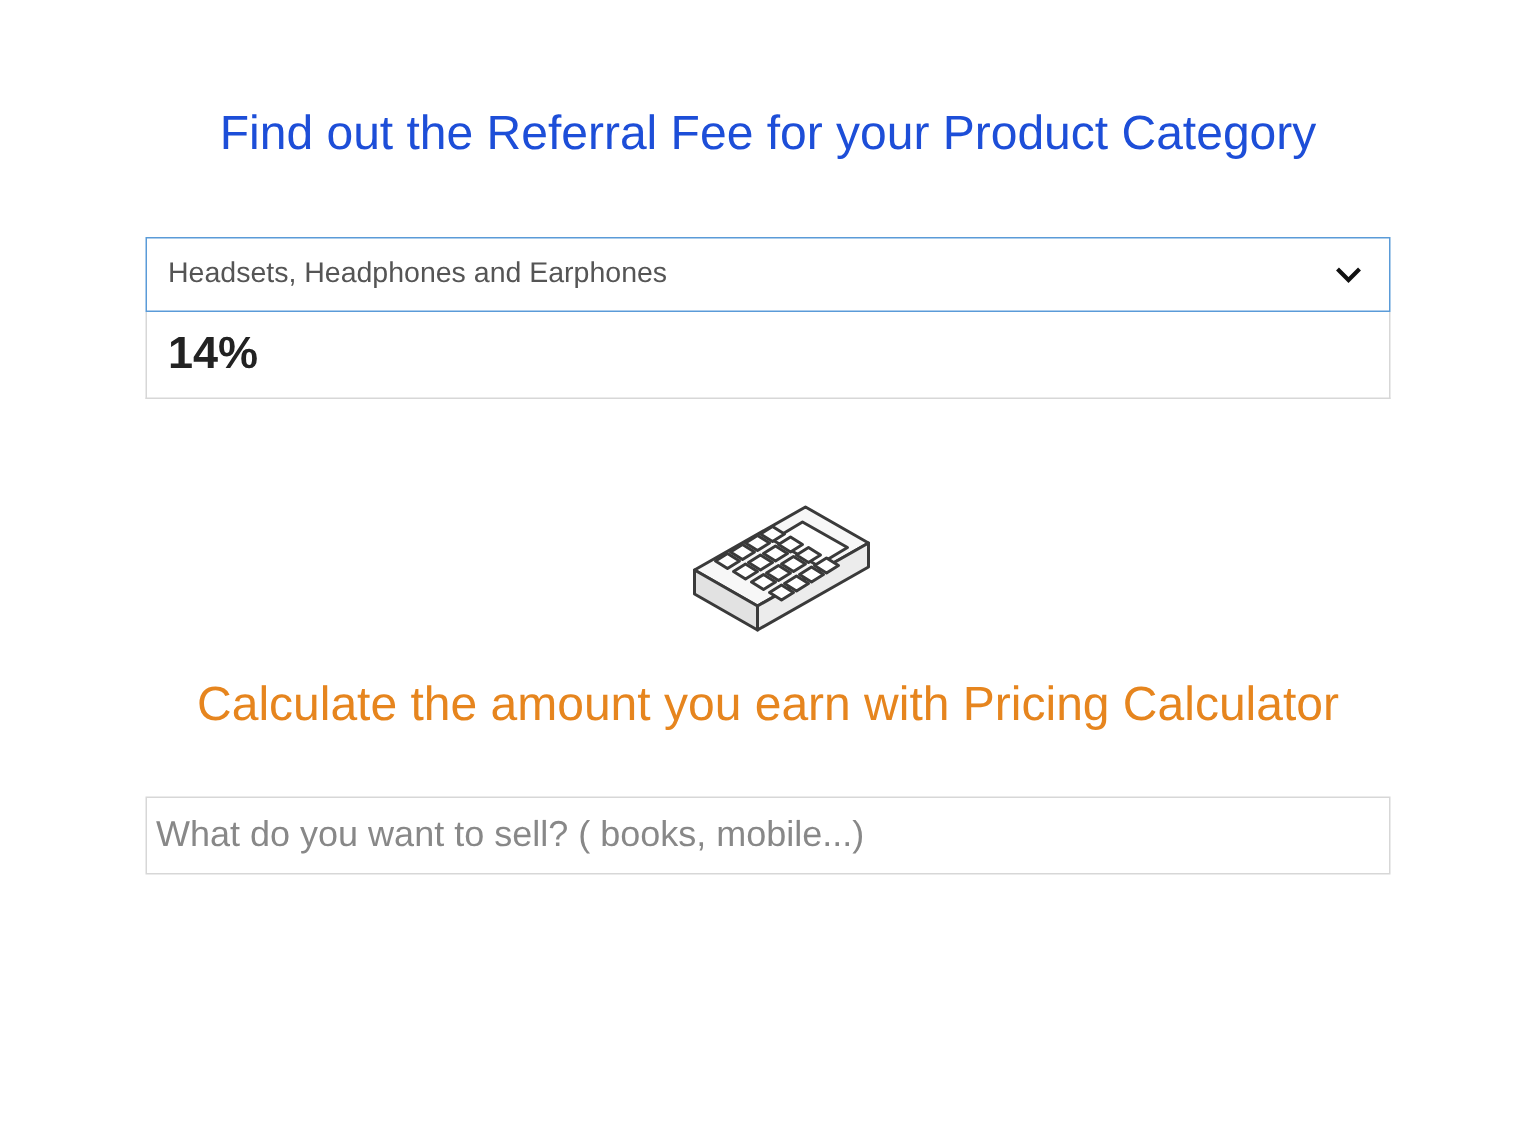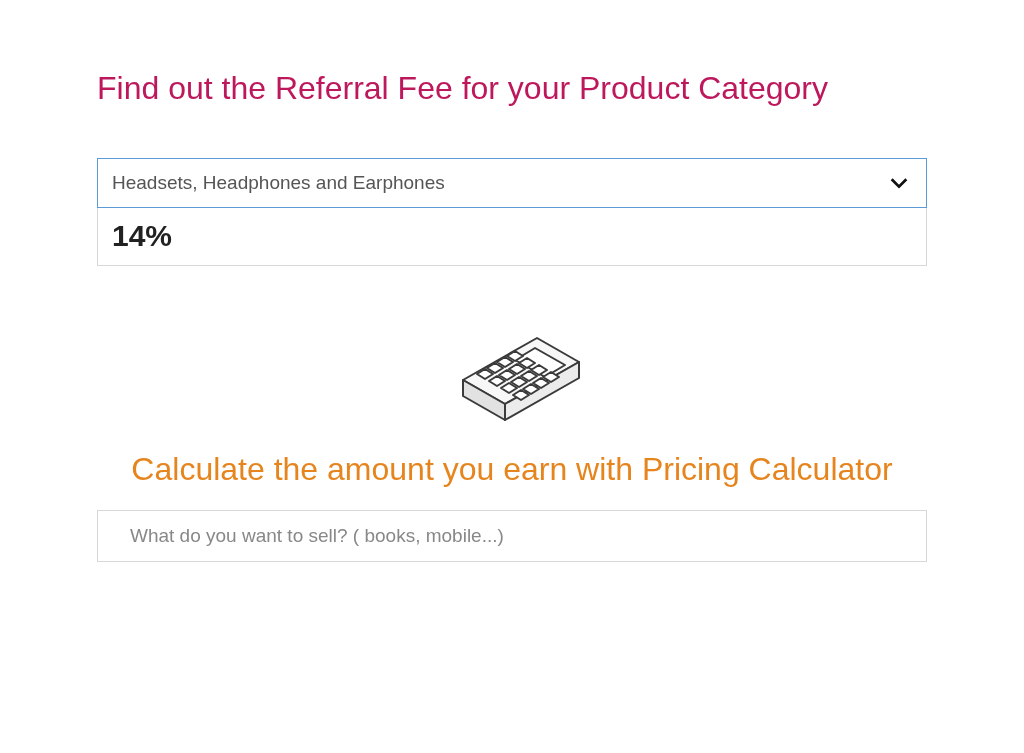--- a/index.html
+++ b/index.html
@@ -13,23 +13,24 @@
       width: 1024px;
       height: 753px;
       position: relative;
     }
     .container {
       width: 830px;
       margin: 0 auto;
       padding-top: 68px;
     }
     .heading {
-      color: #be185d;
+      color: #1d4ed8;
       font-size: 32px;
       font-weight: 400;
+      text-align: center;
       line-height: 1.3;
       margin-bottom: 48px;
     }
     .select-box {
       border: 1px solid #5a9bd8;
       background: #ffffff;
       height: 50px;
       display: flex;
       align-items: center;
       justify-content: space-between;
@@ -75,29 +76,29 @@
       width: 170px;
       height: 128px;
       display: block;
     }
     .heading2 {
       color: #e6851e;
       font-size: 32px;
       font-weight: 400;
       text-align: center;
       line-height: 1.35;
-      margin-bottom: 19px;
+      margin-bottom: 40px;
     }
     .search-input {
       width: 100%;
       border: 1px solid #d7d7d7;
       background: #ffffff;
       height: 52px;
-      padding: 0 32px;
-      font-size: 19px;
+      padding: 0 6px;
+      font-size: 24px;
       color: #333;
       font-family: inherit;
       outline: none;
     }
     .search-input::placeholder {
       color: #888;
     }
   </style>
 </head>
 <body>

